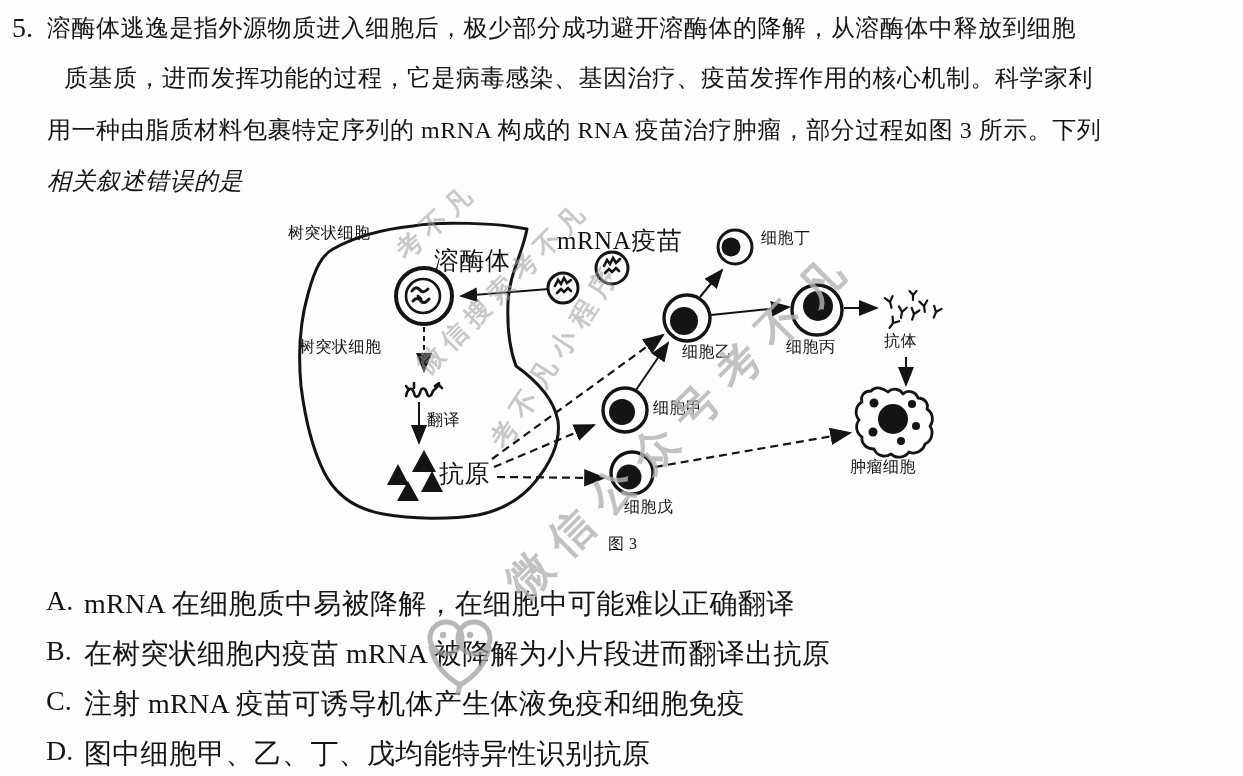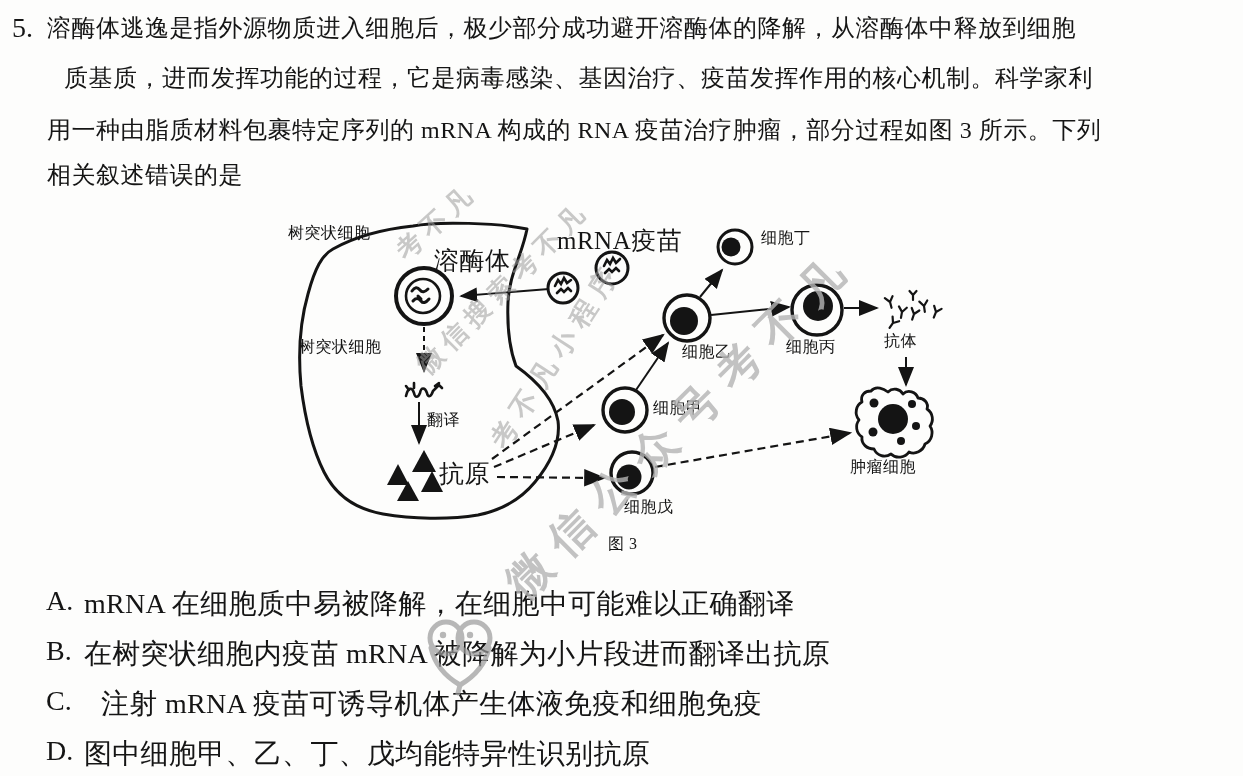--- a/index.html
+++ b/index.html
@@ -23,21 +23,21 @@
   .wm.big{color:#b4b4b4;opacity:.8;}
   #wm-logo{position:absolute;z-index:3;opacity:.7;pointer-events:none;}
 </style>
 </head>
 <body>
 
 <div class="abs qnum" style="left:12px;top:12px;">5.</div>
 <div class="abs qline" style="left:47px;top:12px;">溶酶体逃逸是指外源物质进入细胞后，极少部分成功避开溶酶体的降解，从溶酶体中释放到细胞</div>
 <div class="abs qline" style="left:64px;top:62px;">质基质，进而发挥功能的过程，它是病毒感染、基因治疗、疫苗发挥作用的核心机制。科学家利</div>
 <div class="abs qline" style="left:47px;top:114px;">用一种由脂质材料包裹特定序列的 mRNA 构成的 RNA 疫苗治疗肿瘤，部分过程如图 3 所示。下列</div>
-<div class="abs qline" style="left:47px;top:159px;">相关叙述错误的是</div>
+<div class="abs qline" style="left:47px;top:165px;font-style:italic;">相关叙述错误的是</div>
 
 <svg id="diagram-svg" width="1243" height="776" viewBox="0 0 1243 776">
   <defs>
     <marker id="ah" markerWidth="11" markerHeight="9" refX="9" refY="4" orient="auto">
       <polygon points="0 0, 10 4, 0 8" fill="#141414"></polygon>
     </marker>
   </defs>
 
   <path d="M413,226 C437,221 500,223 527,229 C522,255 509,275 508,302
            C507,327 510,350 516,366 C537,381 554,399 558,421
@@ -182,16 +182,16 @@
   </g>
 </svg>
 
 <div class="abs opt-label" style="left:46px;top:585px;">A.</div>
 <div class="abs opt-text" style="left:84px;top:585px;">mRNA 在细胞质中易被降解，在细胞中可能难以正确翻译</div>
 
 <div class="abs opt-label" style="left:46px;top:635px;">B.</div>
 <div class="abs opt-text" style="left:84px;top:635px;">在树突状细胞内疫苗 mRNA 被降解为小片段进而翻译出抗原</div>
 
 <div class="abs opt-label" style="left:46px;top:685px;">C.</div>
-<div class="abs opt-text" style="left:101px;top:685px;">注射 mRNA 疫苗可诱导机体产生体液免疫和细胞免疫</div>
+<div class="abs opt-text" style="left:84px;top:685px;">注射 mRNA 疫苗可诱导机体产生体液免疫和细胞免疫</div>
 
 <div class="abs opt-label" style="left:46px;top:735px;">D.</div>
 <div class="abs opt-text" style="left:84px;top:735px;">图中细胞甲、乙、丁、戊均能特异性识别抗原</div>
 
 </body></html>

